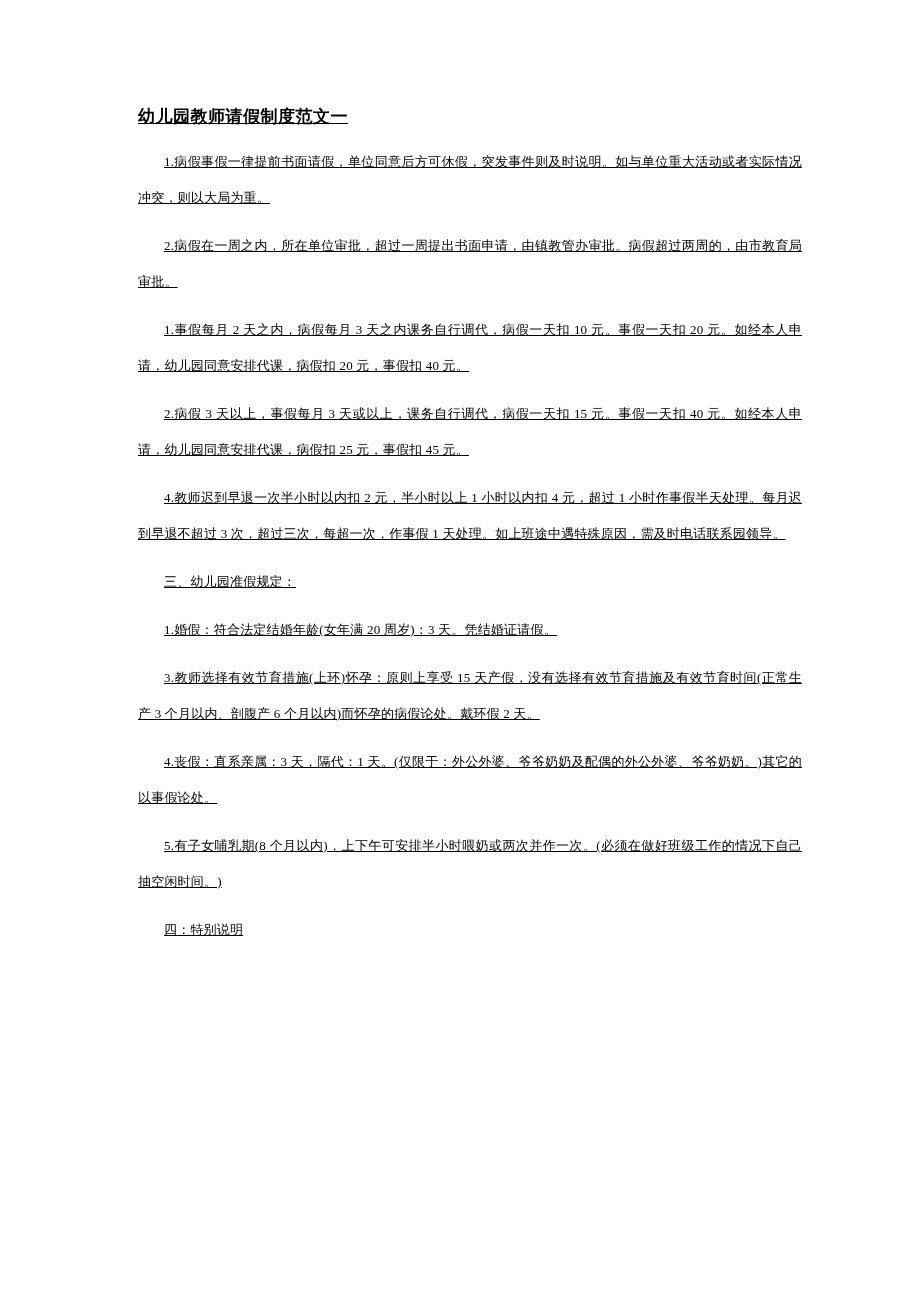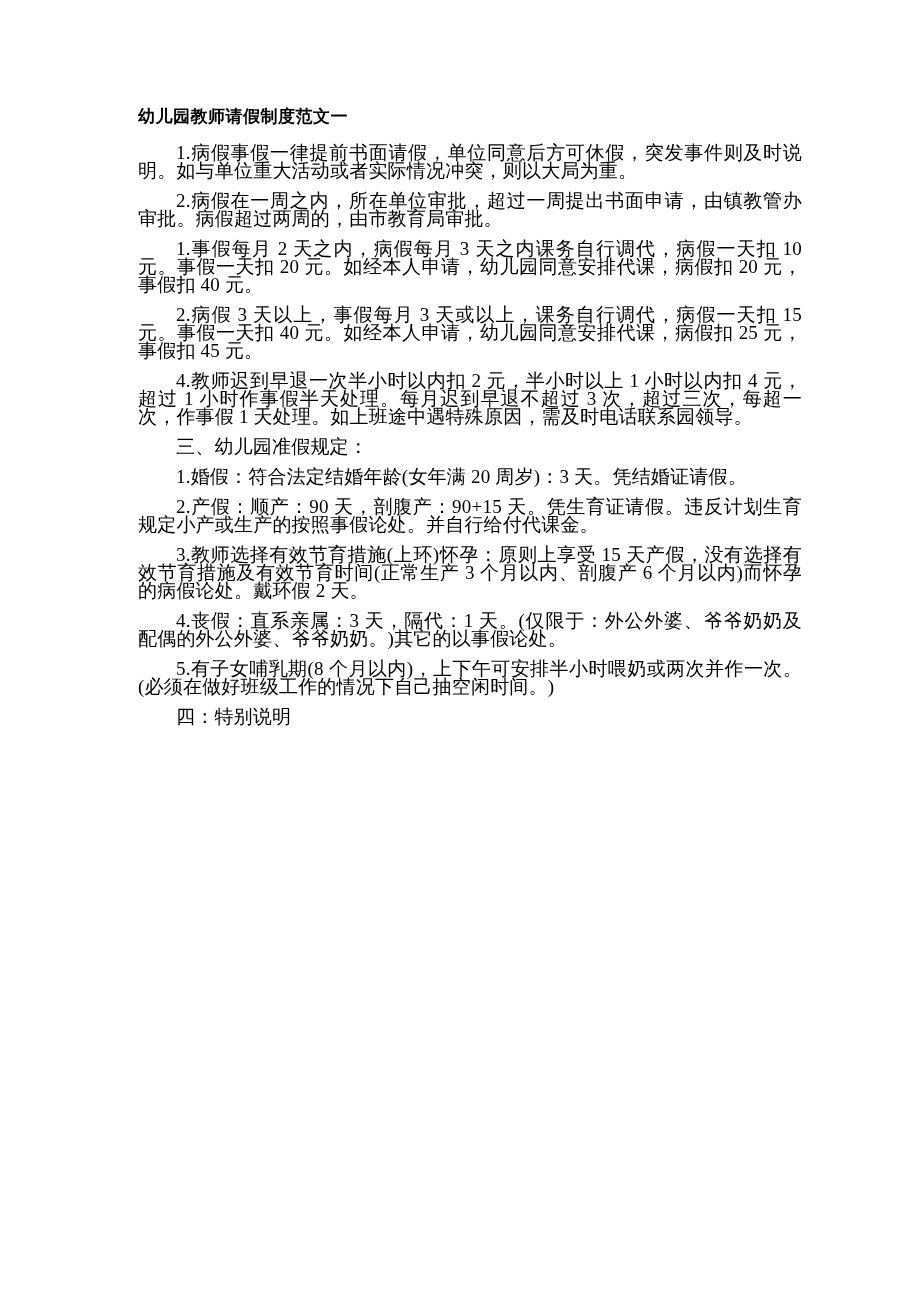--- a/index.html
+++ b/index.html
@@ -12,33 +12,34 @@
     height: 1302px;
     font-family: "Liberation Serif", "DejaVu Serif", serif;
     color: #000000;
   }
   .page {
     width: 920px;
     height: 1302px;
     box-sizing: border-box;
     padding: 104px 118px 40px 138px;
     position: relative;
+    text-decoration: underline;
   }
   .doc-title {
     font-family: "Liberation Sans", "DejaVu Sans", sans-serif;
     font-weight: bold;
     font-size: 17px;
     line-height: 26px;
     letter-spacing: 0.5px;
     margin: 0 0 14px 0;
     color: #000;
   }
   .para {
-    font-size: 19px;
-    line-height: 18px;
+    font-size: 13px;
+    line-height: 36px;
     margin: 0 0 12px 0;
     text-align: justify;
     text-justify: inter-ideograph;
     text-indent: 2em;
     letter-spacing: 0.2px;
   }
   .para:last-child {
     margin-bottom: 0;
   }
 </style>
@@ -48,19 +49,18 @@
 <div class="page">
   <h1 class="doc-title">幼儿园教师请假制度范文一</h1>
   <div class="body-content">
     <p class="para">1.病假事假一律提前书面请假，单位同意后方可休假，突发事件则及时说明。如与单位重大活动或者实际情况冲突，则以大局为重。</p>
     <p class="para">2.病假在一周之内，所在单位审批，超过一周提出书面申请，由镇教管办审批。病假超过两周的，由市教育局审批。</p>
     <p class="para">1.事假每月 2 天之内，病假每月 3 天之内课务自行调代，病假一天扣 10 元。事假一天扣 20 元。如经本人申请，幼儿园同意安排代课，病假扣 20 元，事假扣 40 元。</p>
     <p class="para">2.病假 3 天以上，事假每月 3 天或以上，课务自行调代，病假一天扣 15 元。事假一天扣 40 元。如经本人申请，幼儿园同意安排代课，病假扣 25 元，事假扣 45 元。</p>
     <p class="para">4.教师迟到早退一次半小时以内扣 2 元，半小时以上 1 小时以内扣 4 元，超过 1 小时作事假半天处理。每月迟到早退不超过 3 次，超过三次，每超一次，作事假 1 天处理。如上班途中遇特殊原因，需及时电话联系园领导。</p>
     <p class="para">三、幼儿园准假规定：</p>
     <p class="para">1.婚假：符合法定结婚年龄(女年满 20 周岁)：3 天。凭结婚证请假。</p>
-    <p class="para">2.产假：顺产：90 天，剖腹产：90+15 天。凭生育证请假。违反计划生育规定小产或生产的按照事假论处。并自行给付代课金。</p>
     <p class="para">3.教师选择有效节育措施(上环)怀孕：原则上享受 15 天产假，没有选择有效节育措施及有效节育时间(正常生产 3 个月以内、剖腹产 6 个月以内)而怀孕的病假论处。戴环假 2 天。</p>
     <p class="para">4.丧假：直系亲属：3 天，隔代：1 天。(仅限于：外公外婆、爷爷奶奶及配偶的外公外婆、爷爷奶奶。)其它的以事假论处。</p>
     <p class="para">5.有子女哺乳期(8 个月以内)，上下午可安排半小时喂奶或两次并作一次。(必须在做好班级工作的情况下自己抽空闲时间。)</p>
     <p class="para">四：特别说明</p>
   </div>
 </div>
 
 </body></html>

